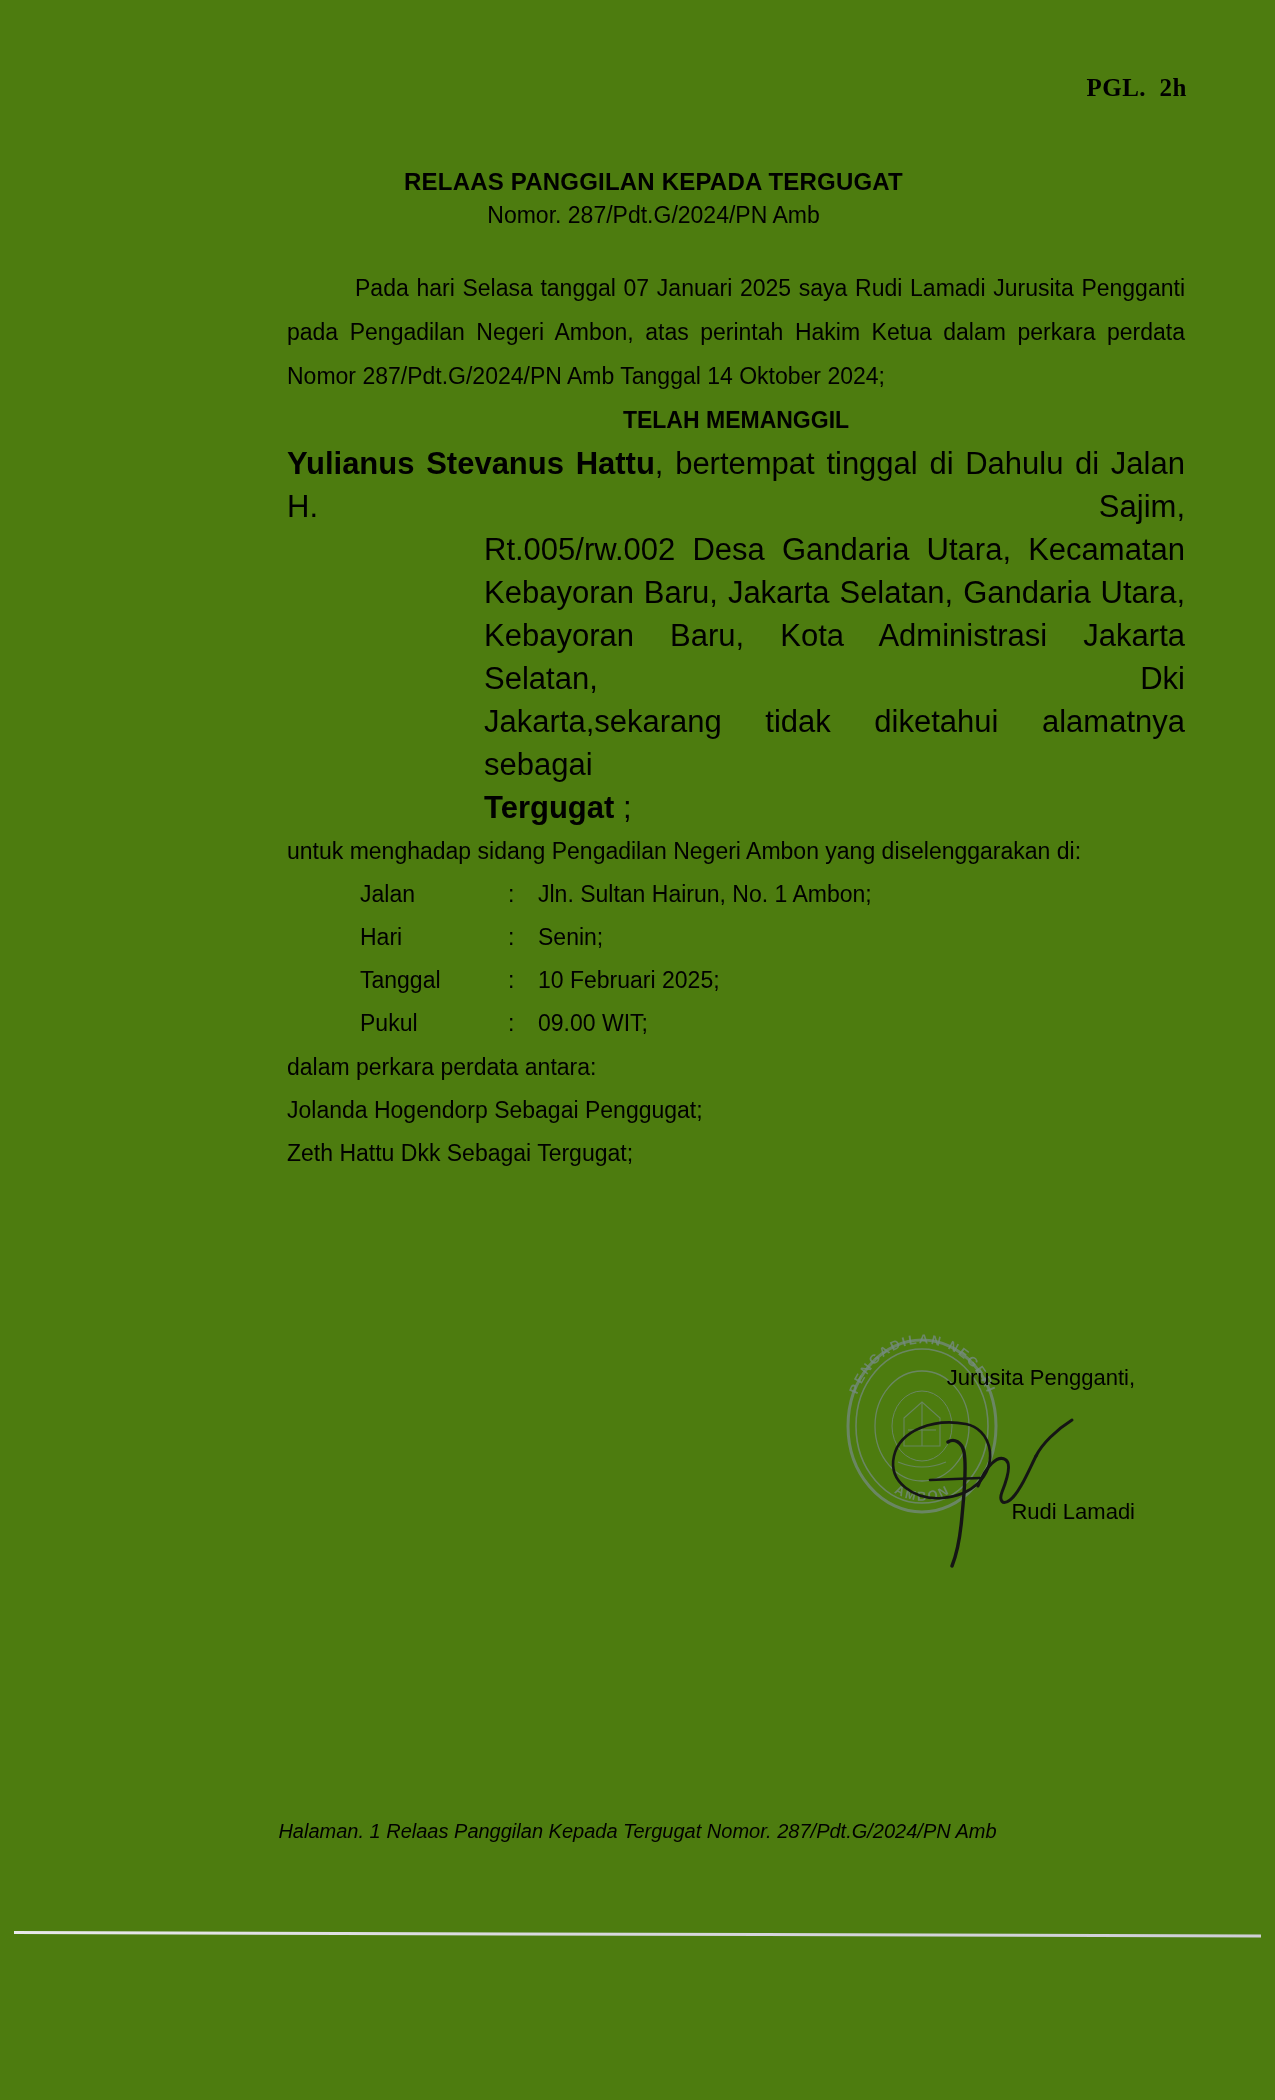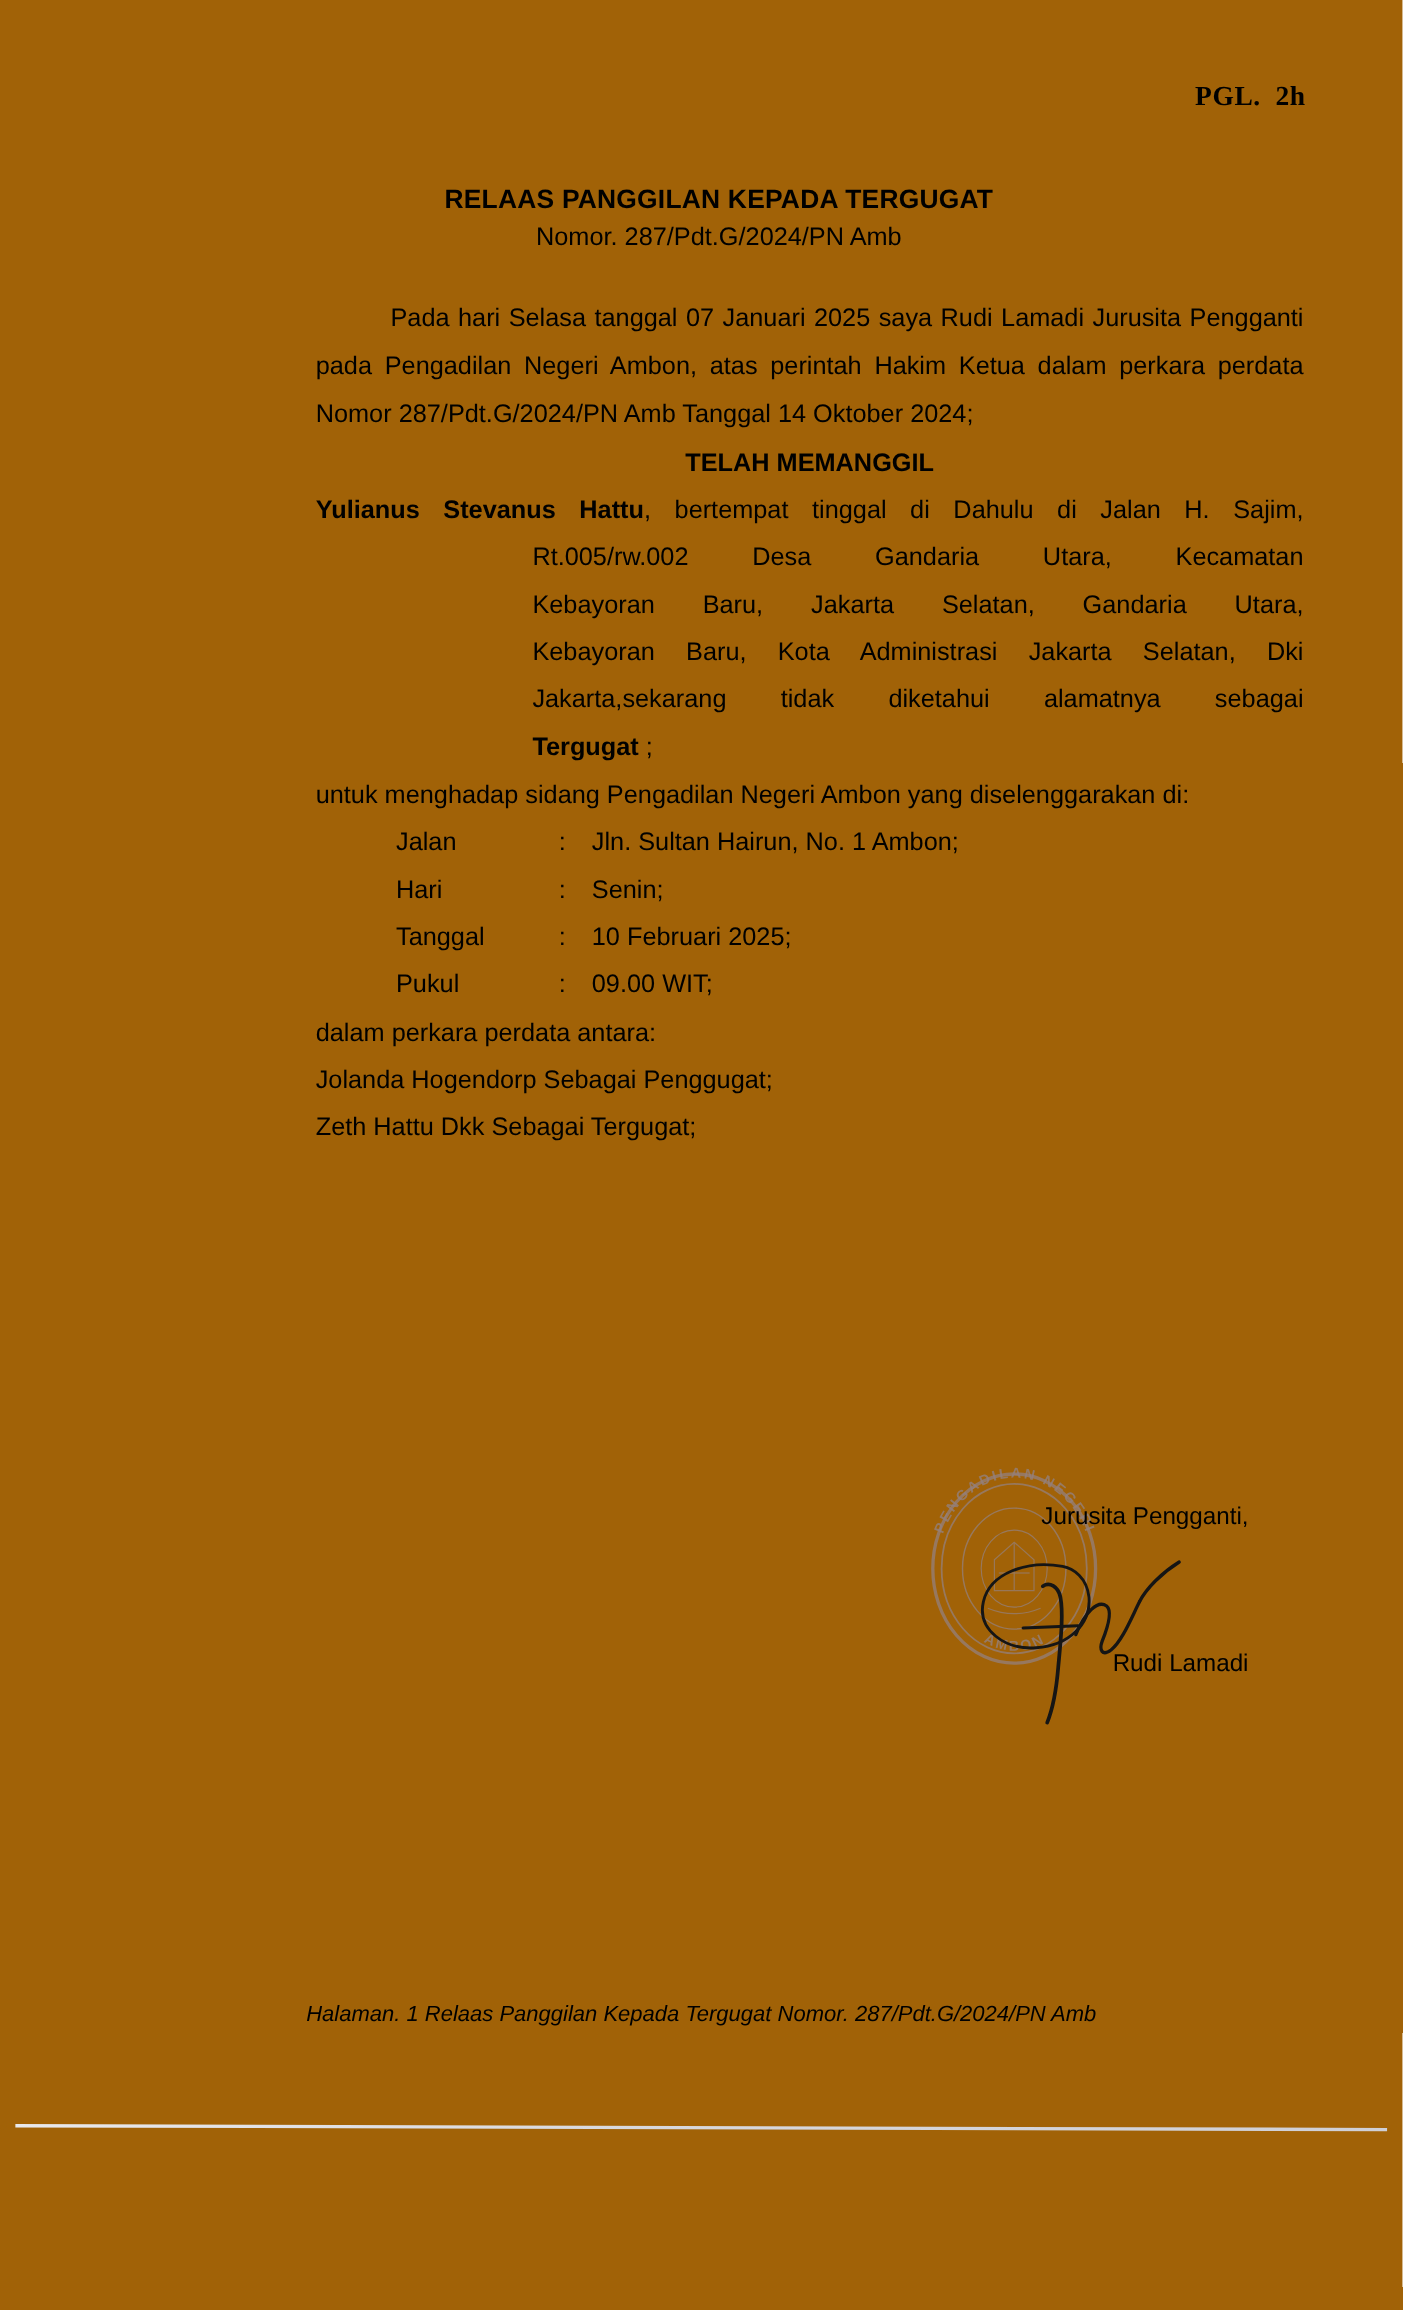--- a/index.html
+++ b/index.html
@@ -9,21 +9,21 @@
     background: #ffffff;
   }
   body {
     font-family: "Liberation Sans", sans-serif;
     color: #000000;
   }
   .page {
     position: relative;
     width: 1275px;
     height: 2100px;
-    background: #a16207;
+    background: #4d7c0f;
     overflow: hidden;
     box-sizing: border-box;
   }
 
   
   .doc-code {
     position: absolute;
     top: 74px;
     right: 88px;
     font-family: "Liberation Serif", serif;
@@ -85,21 +85,21 @@
     margin: 0;
     padding-left: 0;
   }
 
   
   .callee {
     margin: 0;
     text-align: justify;
     text-align-last: left;
     line-height: 43px;
-    font-size: 23px;
+    font-size: 31px;
   }
   .callee .addr-line {
     display: block;
     margin-left: 197px;
     text-align: justify;
     text-align-last: left;
   }
   .callee .addr-line.last {
     text-align-last: left;
   }

